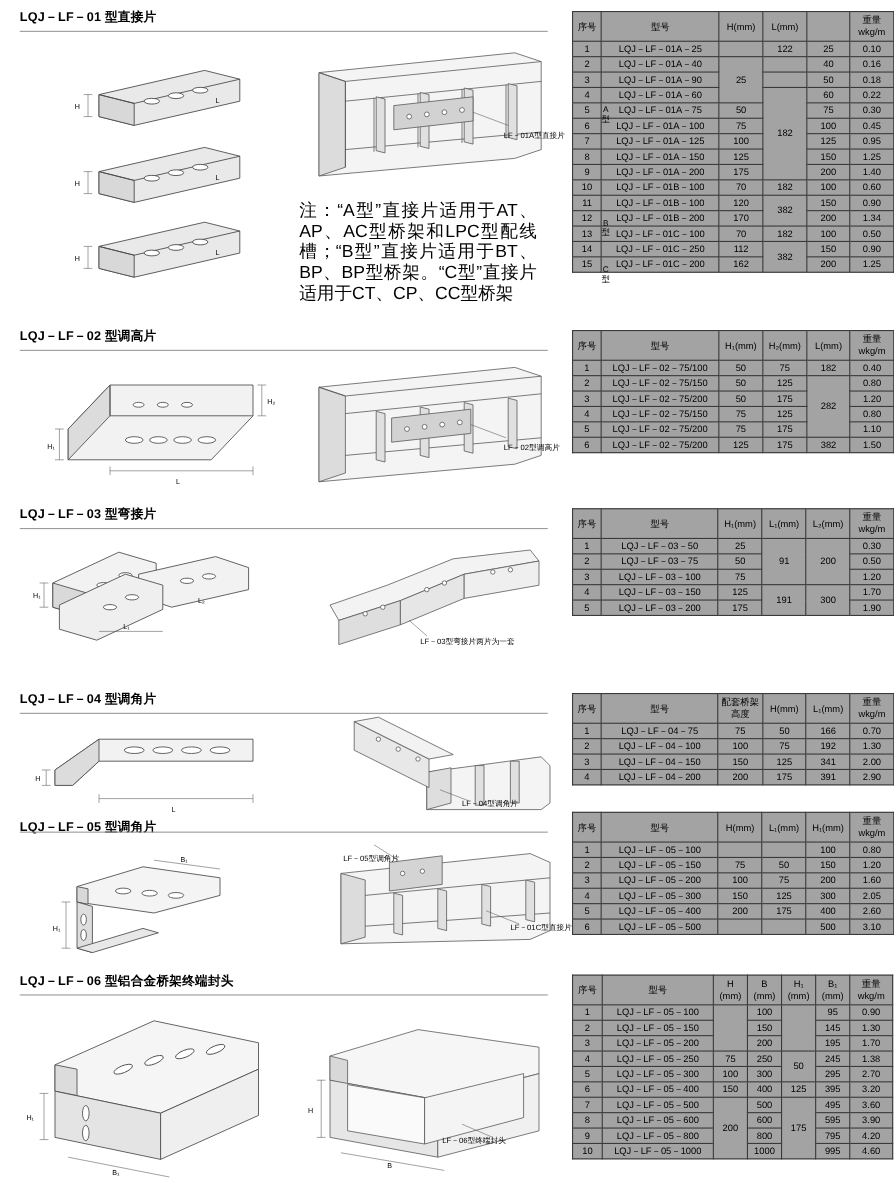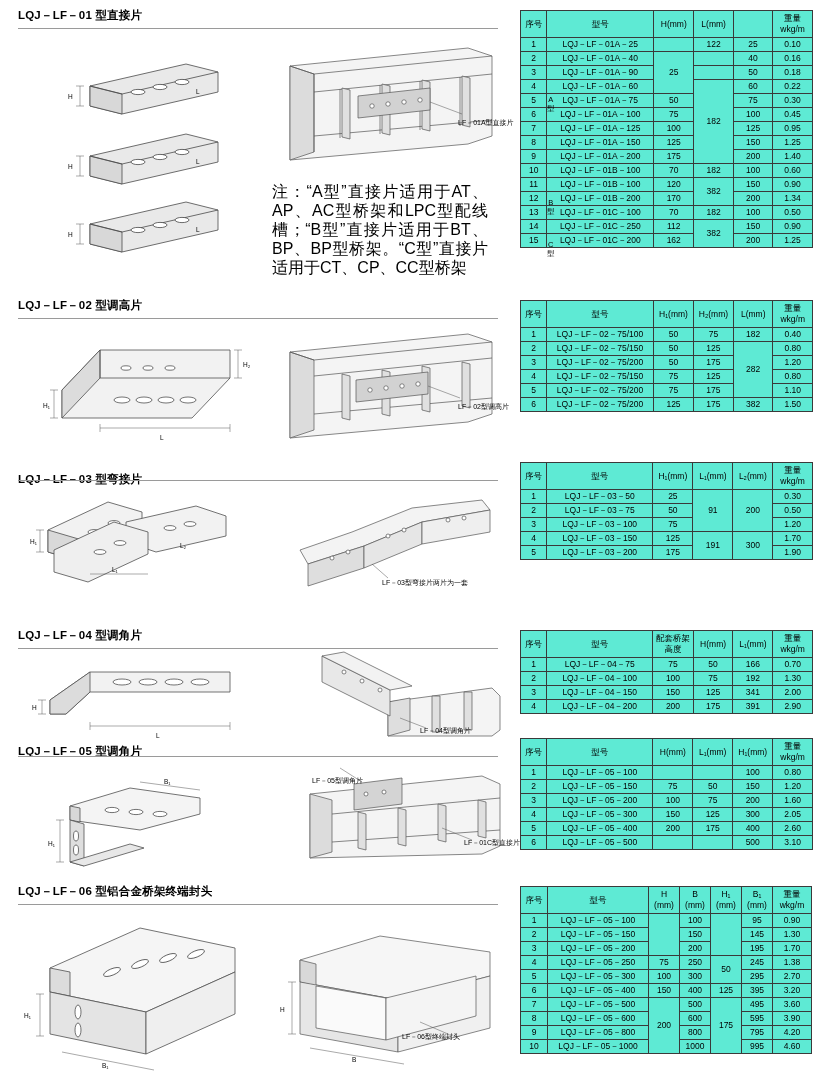--- a/index.html
+++ b/index.html
@@ -17,21 +17,21 @@
   .section{position:absolute;left:0;width:813px;}
   .sec-title{
     position:absolute;left:18px;font-size:11.5px;font-weight:bold;
     letter-spacing:.2px;white-space:nowrap;
   }
   .rule{position:absolute;left:18px;width:480px;height:1px;background:#9a9a9a;}
 
   
   table.spec{
     position:absolute;border-collapse:collapse;
-    font-size:8.5px;background:#5eead4;
+    font-size:8.5px;background:#a3a3a3;
   }
   table.spec th,table.spec td{
     border:1px solid #3a3a3a;
     text-align:center;
     padding:0;
     height:13px;
     line-height:11px;
     font-weight:normal;
     white-space:nowrap;
   }
@@ -386,21 +386,21 @@
             <td>125</td>
             <td>175</td>
             <td>382</td>
             <td>1.50</td>
           </tr>
       </tbody>
     </table>
   </div>
 
   <div class="section" style="top:452px;">
-    <div class="sec-title" style="top:20px;">LQJ－LF－03 型弯接片</div>
+    <div class="sec-title" style="top:8px;">LQJ－LF－03 型弯接片</div>
     <div class="rule" style="top:28px;"></div>
 
     <div class="fig" style="left:30px;top:36px;">
       <svg width="220" height="110" viewBox="0 0 220 110">
         <g fill="#ececec" stroke="#4f4f4f" stroke-width="0.8">
           <path d="M18 42 L78 14 L112 24 L112 46 L52 74 L18 64 Z" fill="#f2f2f2"></path>
           <path d="M18 42 L18 64 L52 74 L52 52 Z" fill="#d9d9d9"></path>
           <ellipse cx="64" cy="44" rx="6" ry="2.4" fill="#fff"></ellipse>
           <ellipse cx="84" cy="35" rx="6" ry="2.4" fill="#fff"></ellipse>
           <path d="M96 34 L166 18 L196 28 L196 48 L126 64 L96 54 Z" fill="#f2f2f2"></path>

